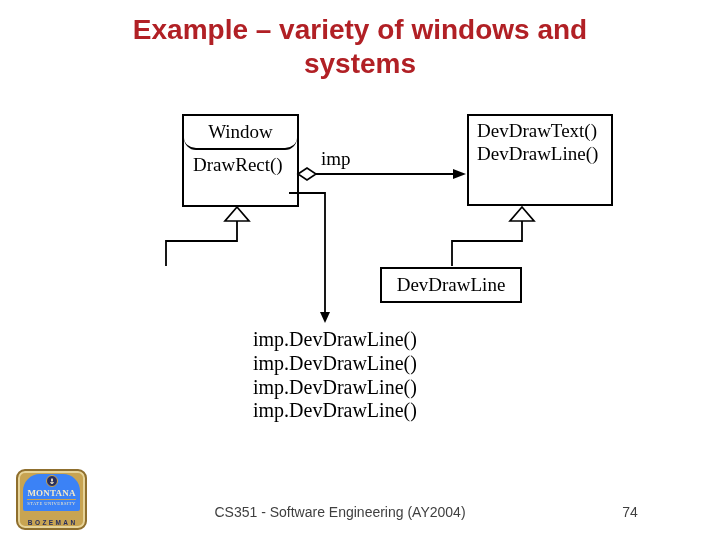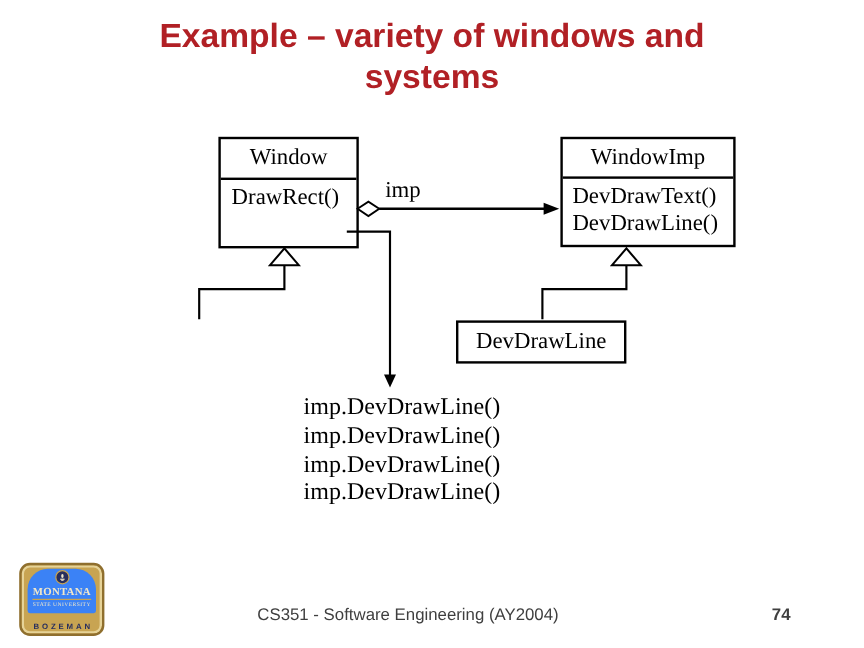--- a/index.html
+++ b/index.html
@@ -15,43 +15,43 @@
   .uml-box {
     position:absolute; box-sizing:border-box; border:2px solid #000;
     background:#fff; font-size:19px;
   }
   .uml-box .uml-title {
     display:flex; align-items:center; justify-content:center;
     border-bottom:2px solid #000; box-sizing:border-box;
   }
   .uml-box .uml-methods { line-height:23px; padding-top:3px; }
   #box-window      { left:182px; top:114px; width:117px; height:93px; }
-  #box-window .uml-title { height:34px; }
+  #box-window .uml-title { height:34px;border-radius:12px; }
   #box-window .uml-methods { padding-left:9px; }
   #box-windowimp   { left:467px; top:114px; width:146px; height:92px; }
   #box-windowimp .uml-title { height:33px; }
   #box-windowimp .uml-methods { padding-left:8px; }
   .uml-box.simple {
     display:flex; align-items:center; justify-content:center;
   }
   #box-iconwindow  { left:106px; top:267px; width:117px; height:36px; }
   #box-xwindowimp  { left:380px; top:267px; width:142px; height:36px; }
   .imp-label { position:absolute; left:321px; top:148px; font-size:19px; }
   .pseudocode {
     position:absolute; left:253px; top:328px;
     font-size:20px; line-height:23.8px; white-space:nowrap;
   }
   .overlay { position:absolute; left:0; top:0; pointer-events:none; }
   .footer {
     position:absolute; left:0; top:504px; width:680px; text-align:center;
     font-family:"Liberation Sans", sans-serif; font-size:14px; color:#3f3f3f;
   }
   .page-num {
-    position:absolute; left:631px; top:504px; width:40px; text-align:center;
-    font-family:"Liberation Sans", sans-serif; font-size:14px; color:#3f3f3f;font-weight:bold;
+    position:absolute; left:610px; top:504px; width:40px; text-align:center;
+    font-family:"Liberation Sans", sans-serif; font-size:14px; color:#3f3f3f;
   }
   
   .logo { position:absolute; left:16px; top:469px; width:71px; height:61px; }
   .logo-outer {
     position:absolute; inset:0; background:#c8a452;
     border:2px solid #8f6f2e; border-radius:9px; box-sizing:border-box;
     box-shadow: inset 0 0 0 2px #e6d398;
   }
   .logo-navy {
     position:absolute; left:7px; top:5px; width:57px; height:37px;
@@ -87,21 +87,20 @@
   <div class="title">Example – variety of windows and systems</div>
 
   <div class="uml-box" id="box-window">
     <div class="uml-title">Window</div>
     <div class="uml-methods">
       <div>DrawRect()</div>
     </div>
   </div>
 
   <div class="uml-box" id="box-windowimp">
-    <div class="uml-title">WindowImp</div>
     <div class="uml-methods">
       <div>DevDrawText()</div>
       <div>DevDrawLine()</div>
     </div>
   </div>
 
 
   <div class="uml-box simple" id="box-xwindowimp">
     <span>DevDrawLine</span>
   </div>

